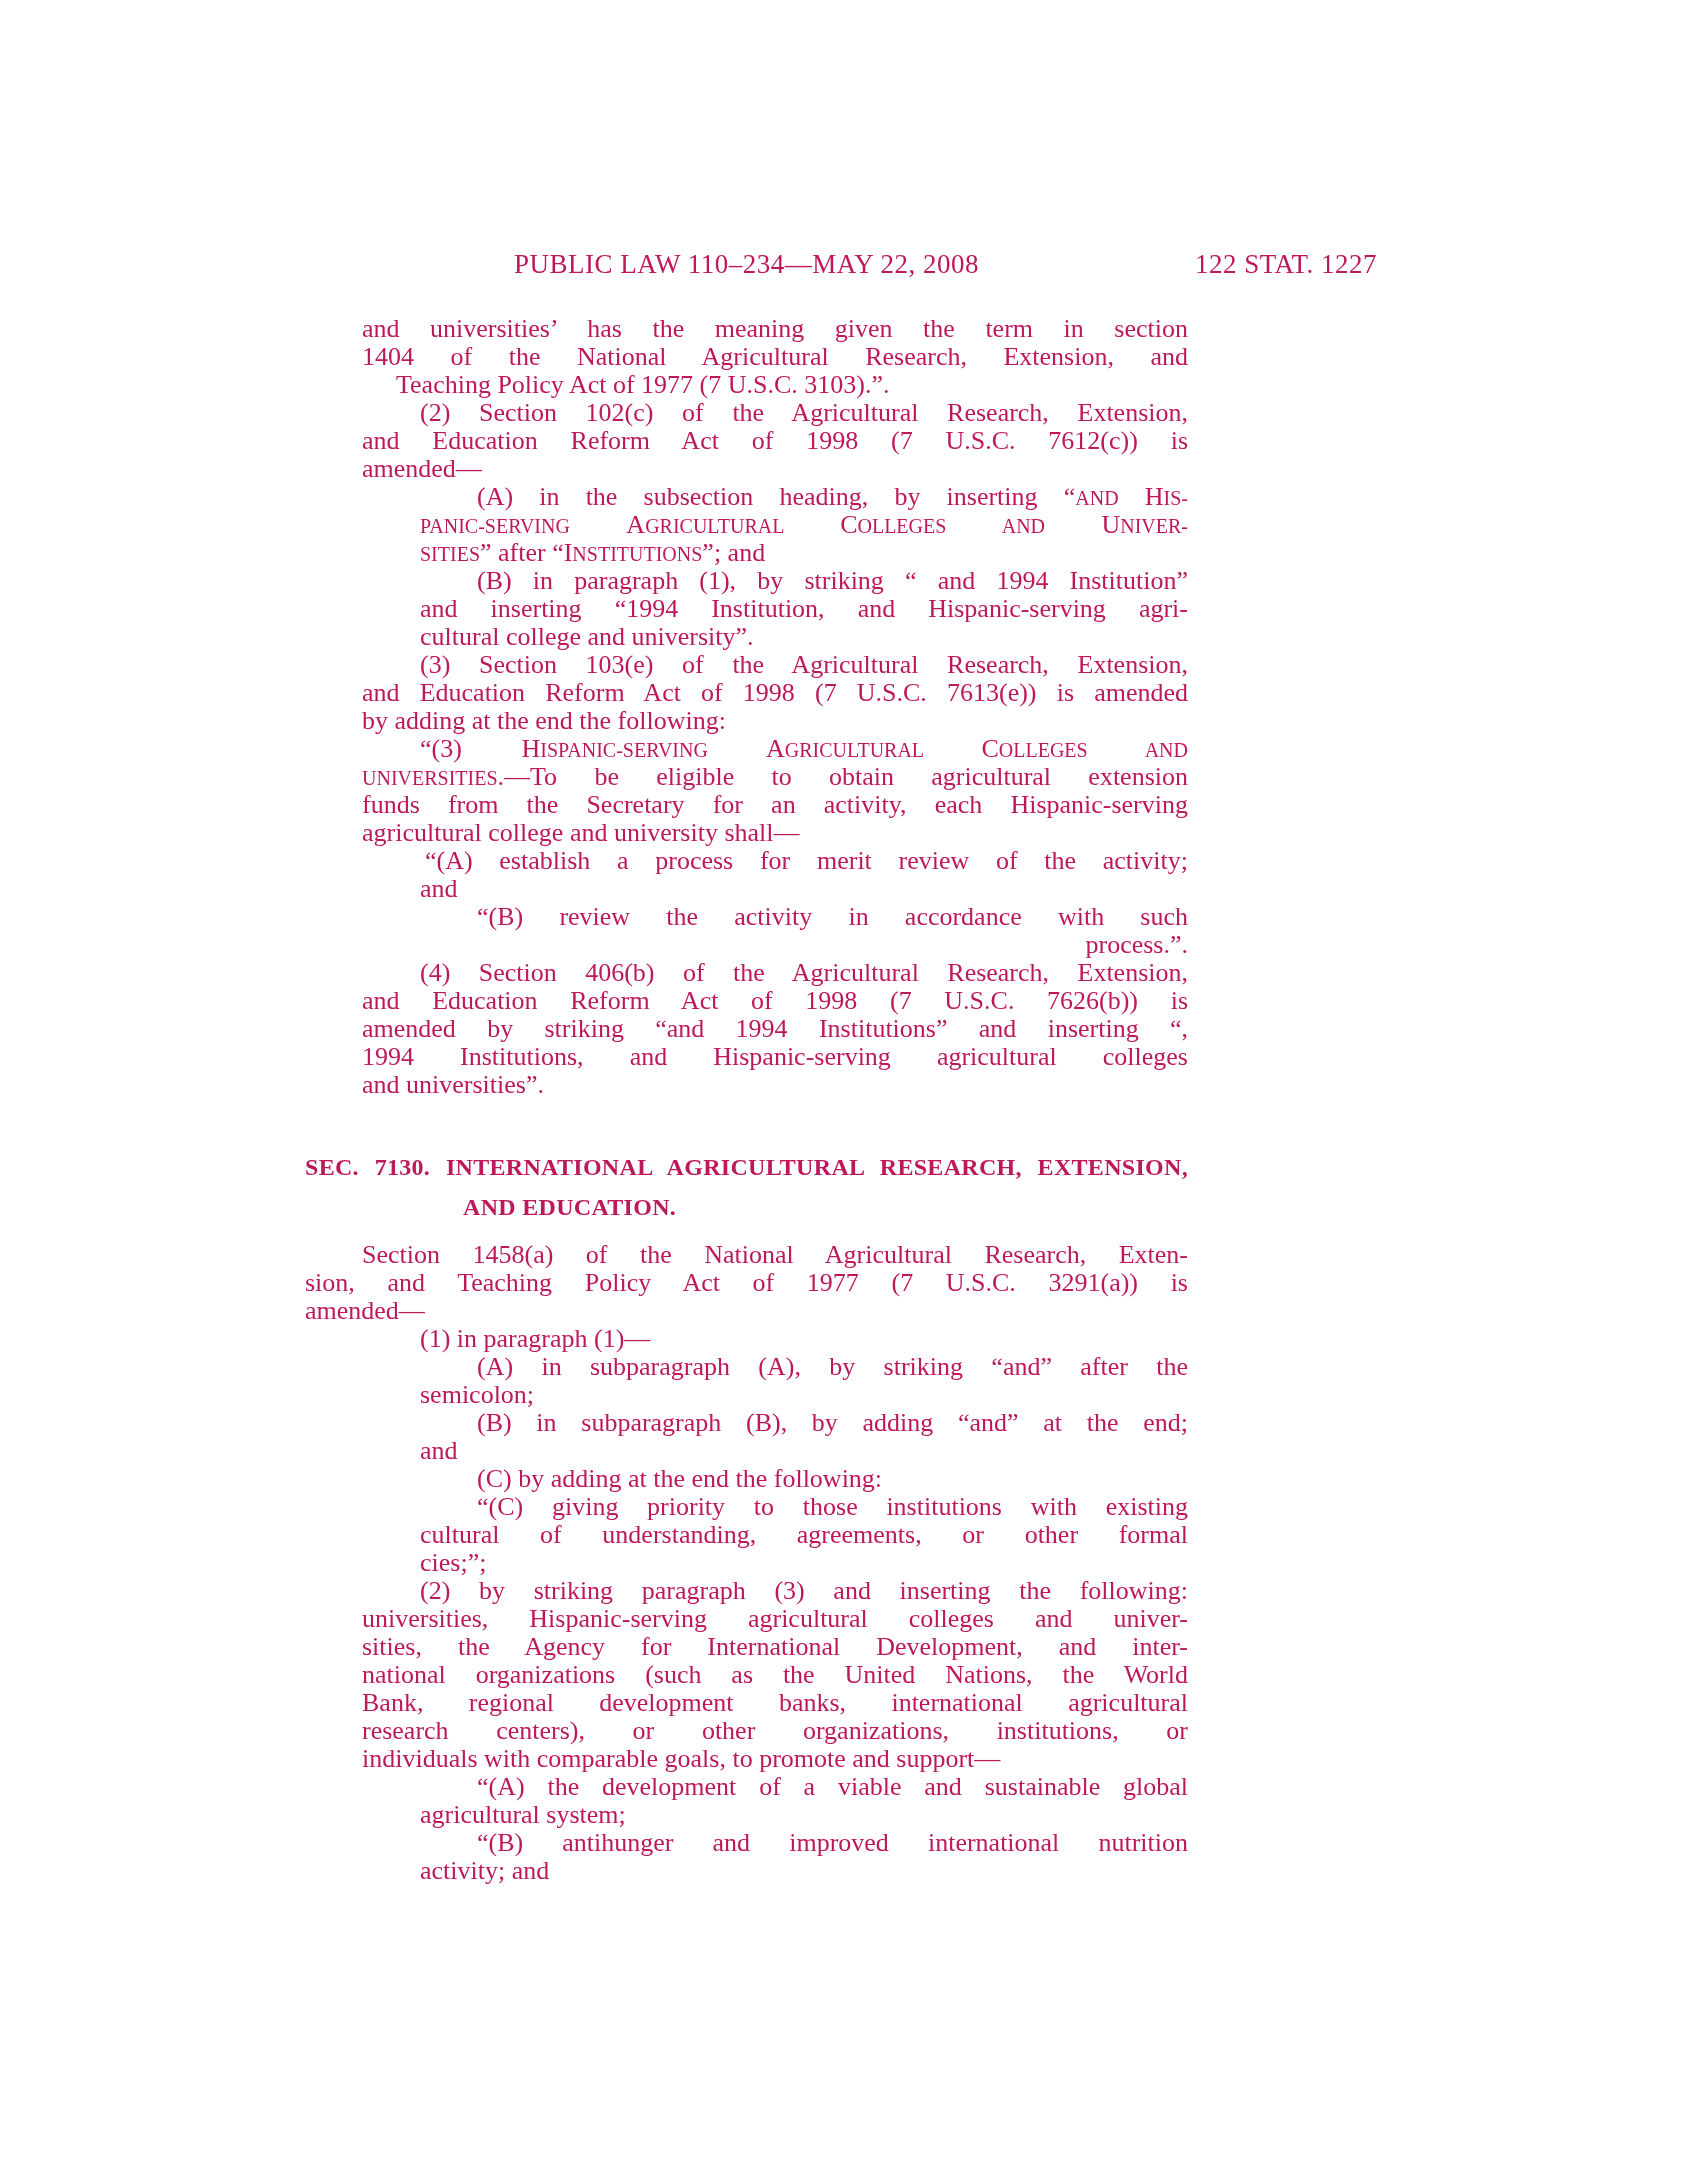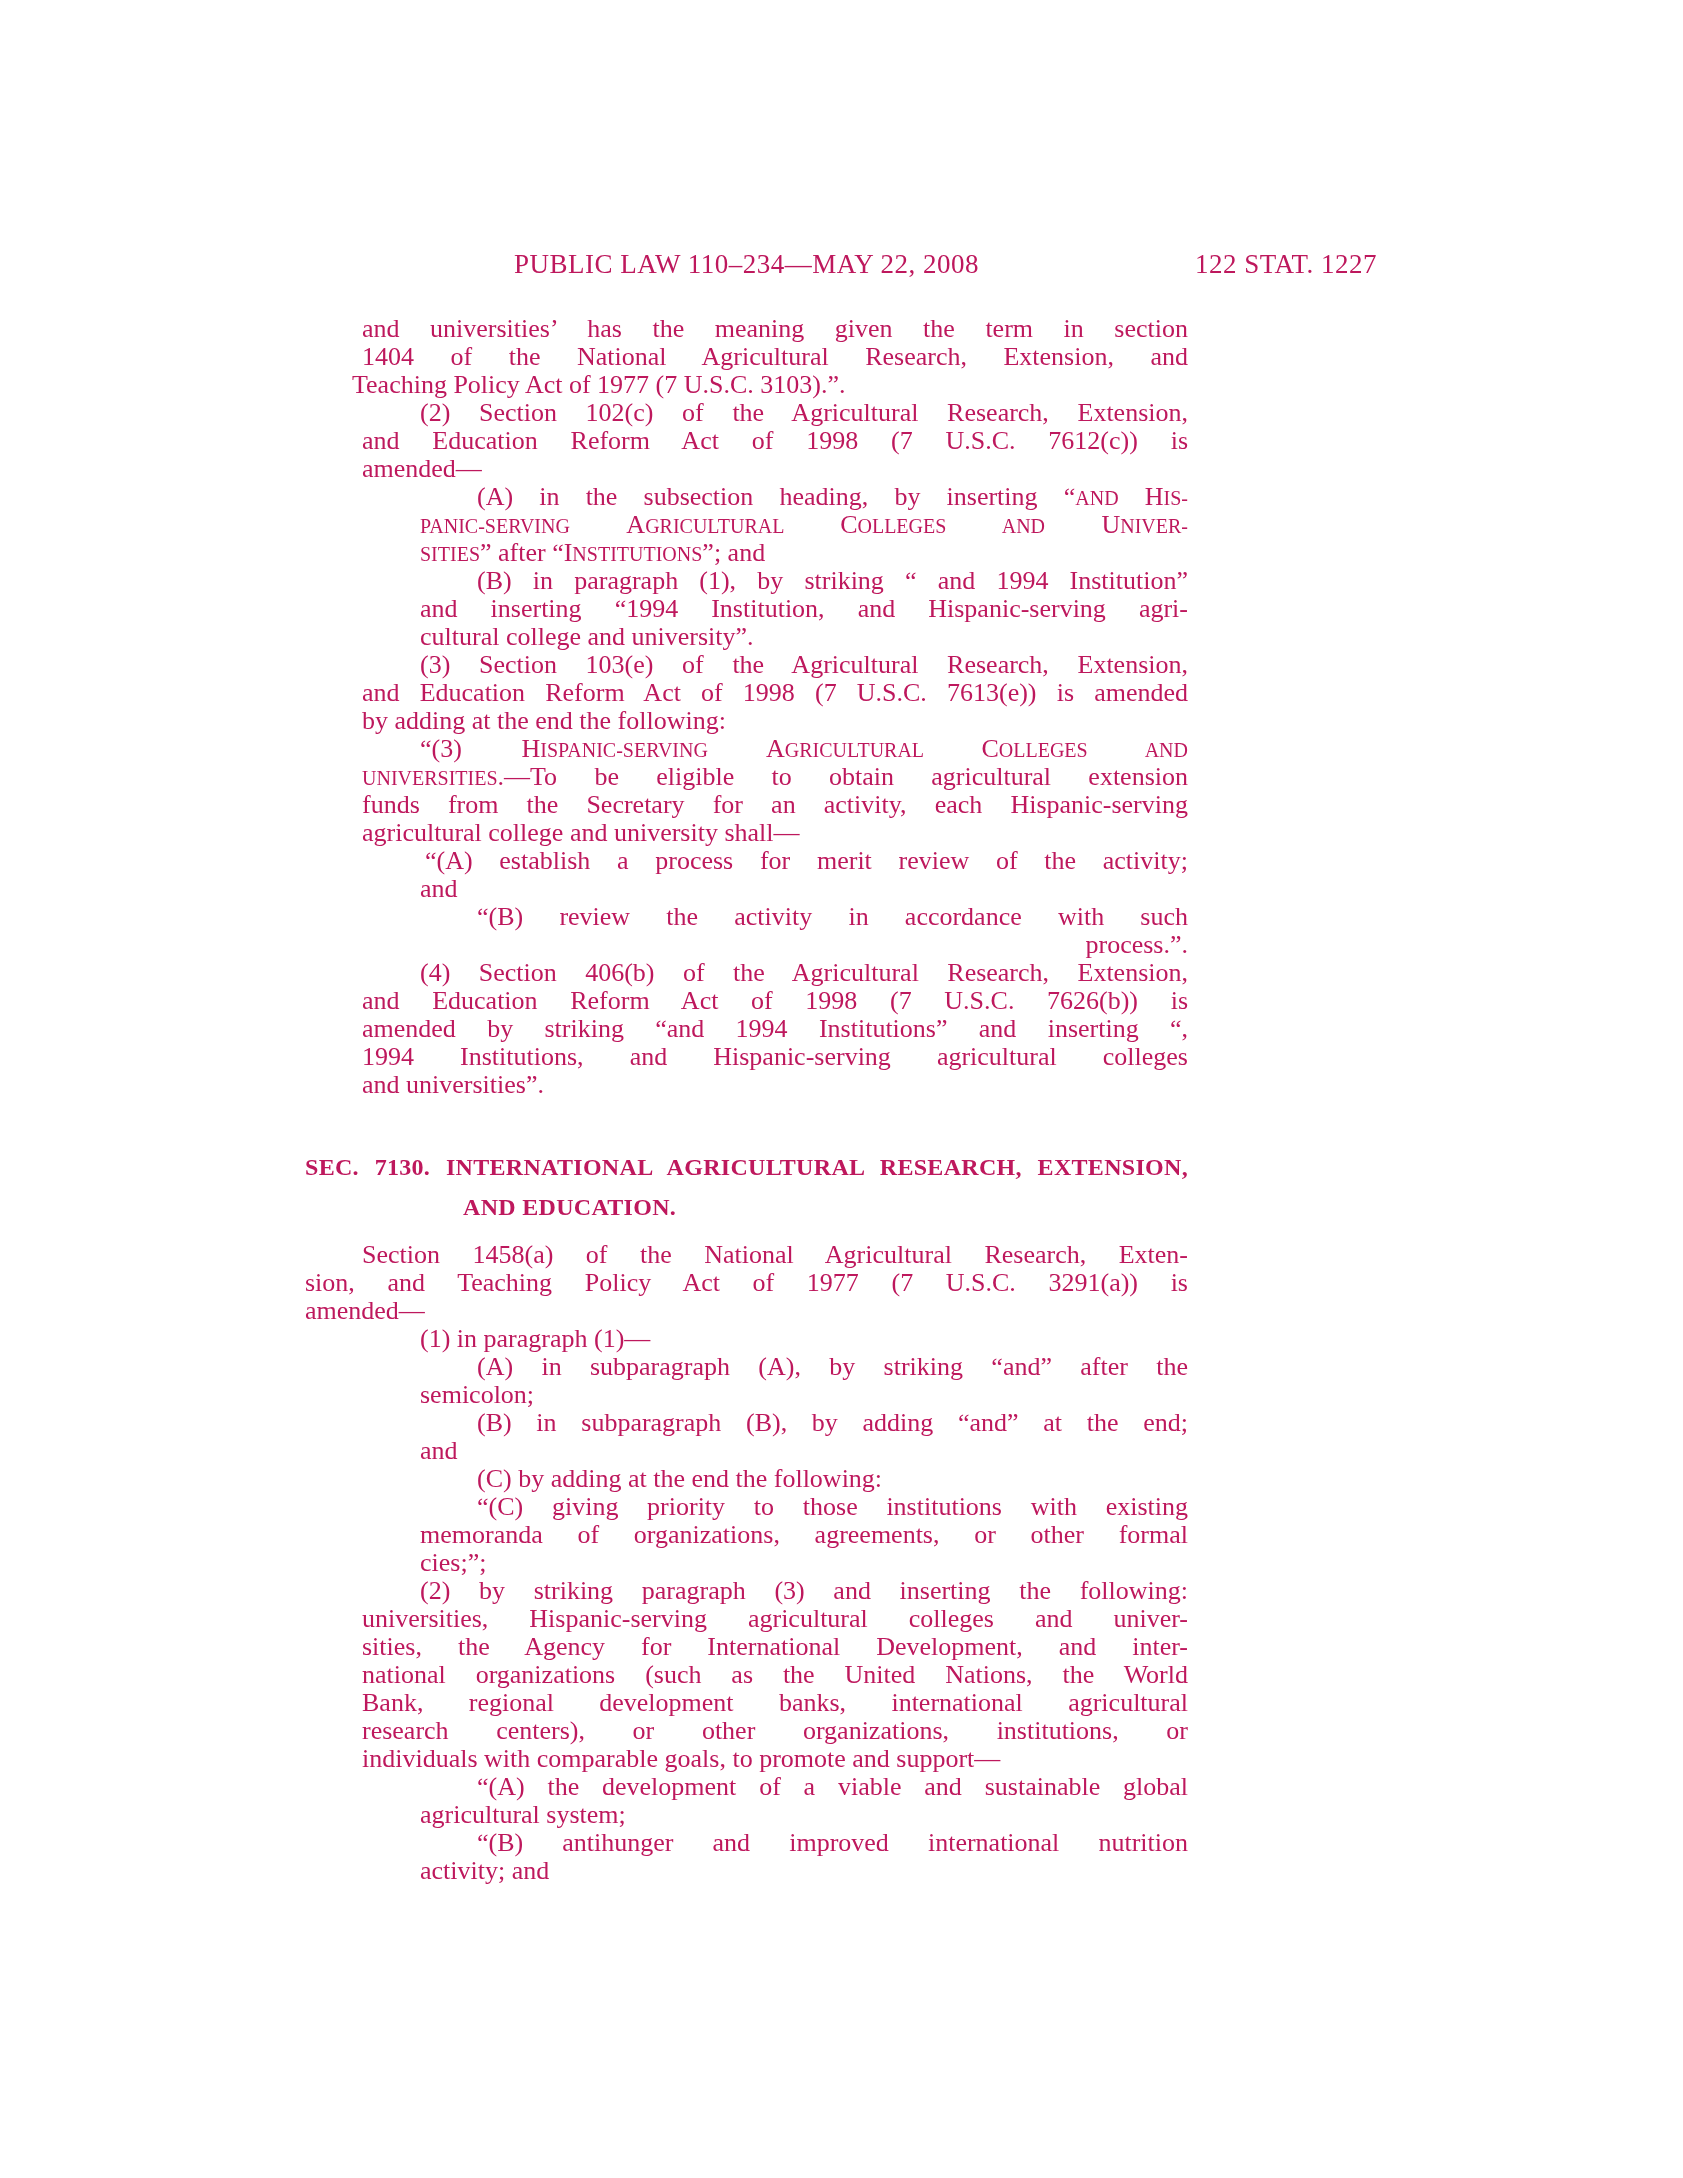--- a/index.html
+++ b/index.html
@@ -39,21 +39,21 @@
 <body>
 
 <div class="page">
   <div class="pageheader">
     <div class="law">PUBLIC LAW 110–234—MAY 22, 2008</div>
     <div class="stat">122 STAT. 1227</div>
   </div>
   <div class="textcol" id="doc-body">
       <div class="line j" style="margin-left: 57px;"><span>and universities’ has the meaning given the term in section</span></div>
       <div class="line j" style="margin-left: 57px;"><span>1404 of the National Agricultural Research, Extension, and</span></div>
-      <div class="line" style="margin-left: 47px;"><span>Teaching Policy Act of 1977 (7 U.S.C. 3103).”.</span></div>
+      <div class="line" style="margin-left: 91px;"><span>Teaching Policy Act of 1977 (7 U.S.C. 3103).”.</span></div>
       <div class="line j" style="margin-left: 115px;"><span>(2) Section 102(c) of the Agricultural Research, Extension,</span></div>
       <div class="line j" style="margin-left: 57px;"><span>and Education Reform Act of 1998 (7 U.S.C. 7612(c)) is</span></div>
       <div class="line" style="margin-left: 57px;"><span>amended—</span></div>
       <div class="line j" style="margin-left: 172px;"><span>(A) in the subsection heading, by inserting “</span><span class="sc">AND</span><span> H</span><span class="sc">IS-</span></div>
       <div class="line j" style="margin-left: 115px;"><span class="sc">PANIC-SERVING </span><span>A</span><span class="sc">GRICULTURAL </span><span>C</span><span class="sc">OLLEGES AND </span><span>U</span><span class="sc">NIVER-</span></div>
       <div class="line" style="margin-left: 115px;"><span class="sc">SITIES</span><span>” after “I</span><span class="sc">NSTITUTIONS</span><span>”; and</span></div>
       <div class="line j" style="margin-left: 172px;"><span>(B) in paragraph (1), by striking “ and 1994 Institution”</span></div>
       <div class="line j" style="margin-left: 115px;"><span>and inserting “1994 Institution, and Hispanic-serving agri-</span></div>
       <div class="line" style="margin-left: 115px;"><span>cultural college and university”.</span></div>
       <div class="line j" style="margin-left: 115px;"><span>(3) Section 103(e) of the Agricultural Research, Extension,</span></div>
@@ -77,21 +77,21 @@
       <div class="line j" style="margin-left: 57px;"><span>Section 1458(a) of the National Agricultural Research, Exten-</span></div>
       <div class="line j" style="margin-left: 0px;"><span>sion, and Teaching Policy Act of 1977 (7 U.S.C. 3291(a)) is</span></div>
       <div class="line" style="margin-left: 0px;"><span>amended—</span></div>
       <div class="line" style="margin-left: 115px;"><span>(1) in paragraph (1)—</span></div>
       <div class="line j" style="margin-left: 172px;"><span>(A) in subparagraph (A), by striking “and” after the</span></div>
       <div class="line" style="margin-left: 115px;"><span>semicolon;</span></div>
       <div class="line j" style="margin-left: 172px;"><span>(B) in subparagraph (B), by adding “and” at the end;</span></div>
       <div class="line" style="margin-left: 115px;"><span>and</span></div>
       <div class="line" style="margin-left: 172px;"><span>(C) by adding at the end the following:</span></div>
       <div class="line j" style="margin-left: 172px;"><span>“(C) giving priority to those institutions with existing</span></div>
-      <div class="line j" style="margin-left: 115px;"><span>memoranda of organizations, agreements, or other formal</span></div>
+      <div class="line j" style="margin-left: 115px;"><span>cultural of understanding, agreements, or other formal</span></div>
       <div class="line" style="margin-left: 115px;"><span>cies;”;</span></div>
       <div class="line j" style="margin-left: 115px;"><span>(2) by striking paragraph (3) and inserting the following:</span></div>
       <div class="line j" style="margin-left: 57px;"><span>universities, Hispanic-serving agricultural colleges and univer-</span></div>
       <div class="line j" style="margin-left: 57px;"><span>sities, the Agency for International Development, and inter-</span></div>
       <div class="line j" style="margin-left: 57px;"><span>national organizations (such as the United Nations, the World</span></div>
       <div class="line j" style="margin-left: 57px;"><span>Bank, regional development banks, international agricultural</span></div>
       <div class="line j" style="margin-left: 57px;"><span>research centers), or other organizations, institutions, or</span></div>
       <div class="line" style="margin-left: 57px;"><span>individuals with comparable goals, to promote and support—</span></div>
       <div class="line j" style="margin-left: 172px;"><span>“(A) the development of a viable and sustainable global</span></div>
       <div class="line" style="margin-left: 115px;"><span>agricultural system;</span></div>

